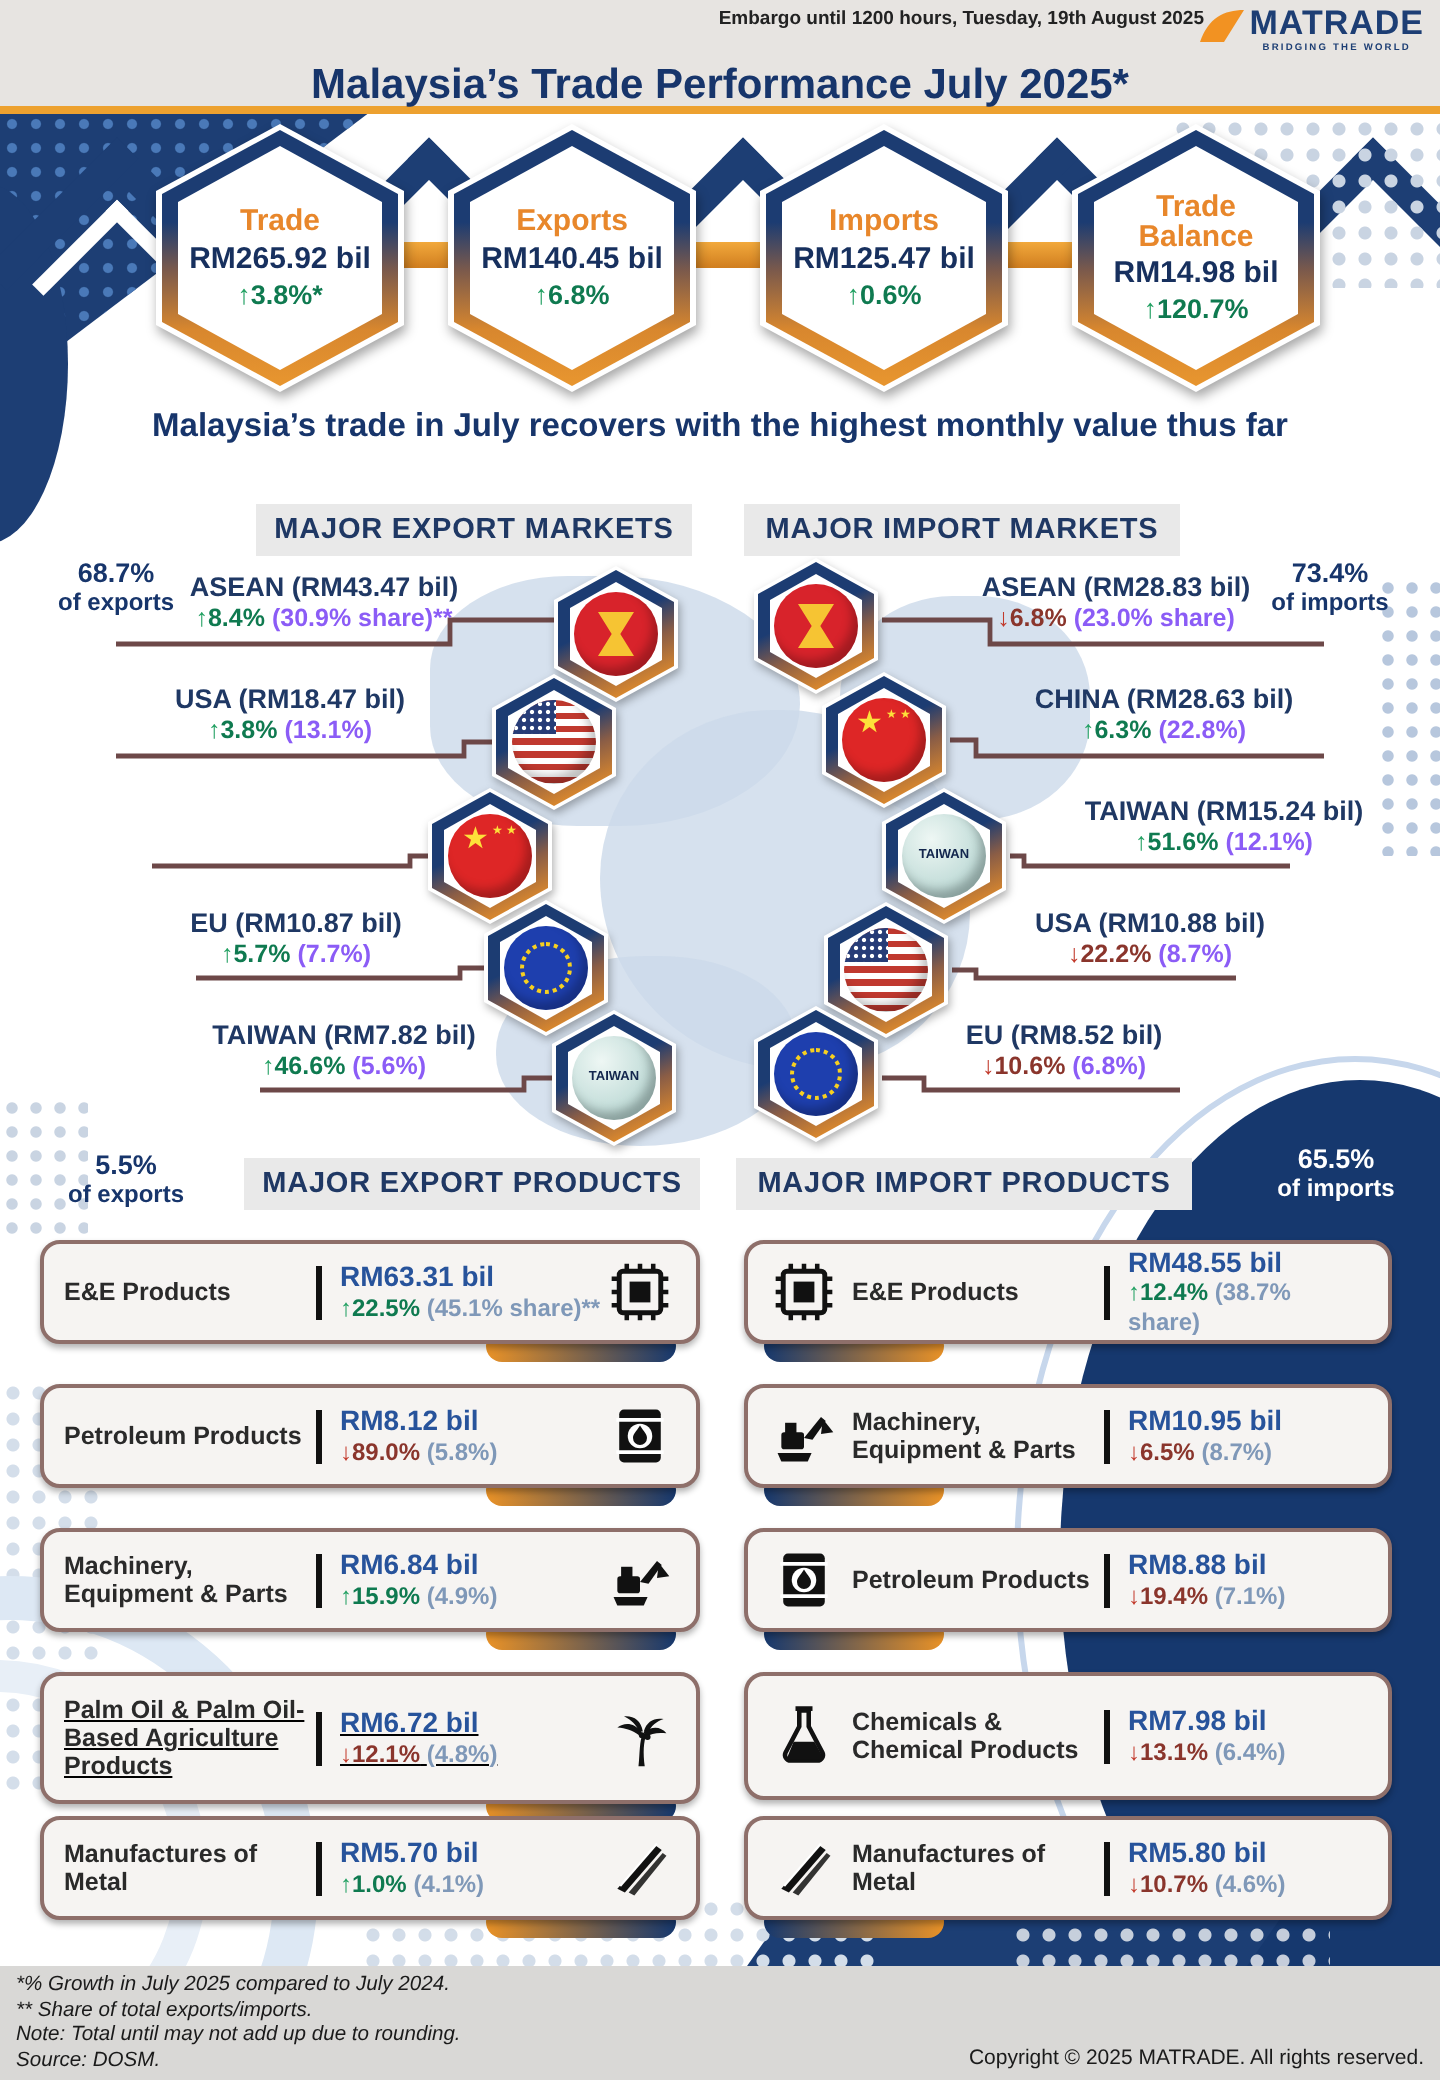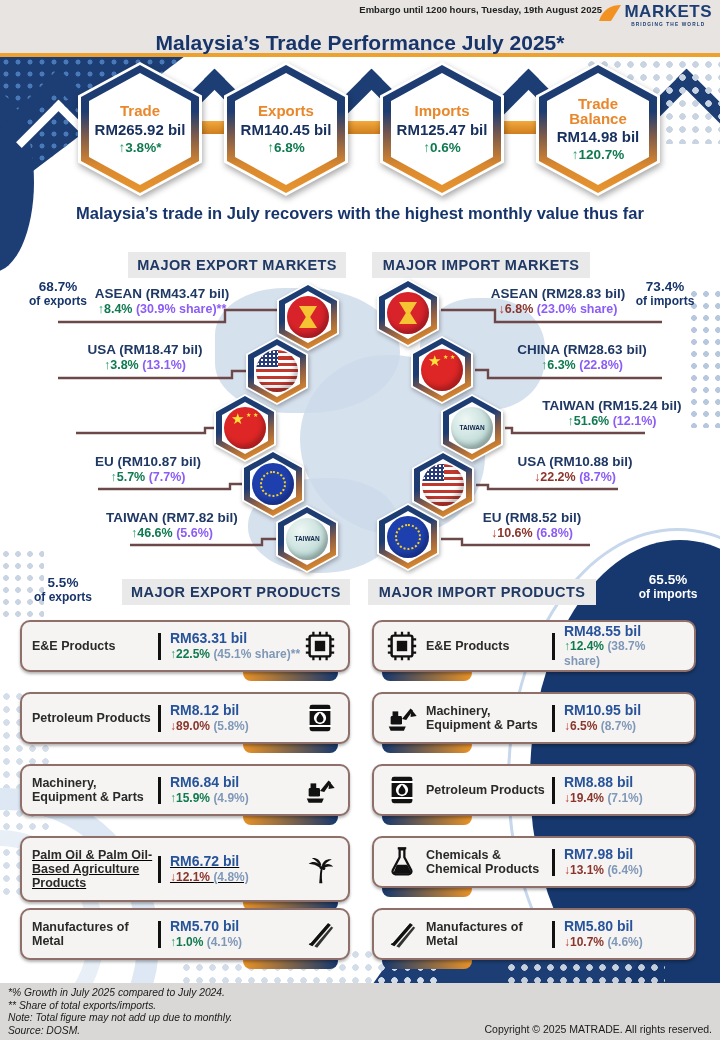--- a/index.html
+++ b/index.html
@@ -162,21 +162,21 @@
     </g>
   </svg>
 
   <header>
     <div class="embargo">Embargo until 1200 hours, Tuesday, 19th August 2025</div>
     <div class="logo">
       <svg width="24" height="20" viewBox="0 0 24 20">
         <path d="M1 18 C5 6 13 2 23 2 L13 18 Z" fill="#f29222"></path>
       </svg>
       <div>
-        <div class="logo-name">MARKETS</div>
+        <div class="logo-name">MATRADE</div>
         <div class="logo-tag">BRIDGING THE WORLD</div>
       </div>
     </div>
     <h1 class="title">Malaysia’s Trade Performance July 2025*</h1>
   </header>
 
   <div class="stat-link" style="left:184px;"></div>
   <div class="stat-link" style="left:340px;"></div>
   <div class="stat-link" style="left:496px;"></div>
 
@@ -486,21 +486,21 @@
           <path d="M18 12.5c-2.2 3.4-3.7 4.6-3.7 6.6a3.7 3.7 0 0 0 7.4 0c0-2-1.5-3.2-3.7-6.6z" fill="#111"></path>
         </svg>
     </div>
     <div class="pname">Petroleum Products</div>
     <div class="pdiv"></div>
     <div class="pvals">
       <div class="pval">RM8.88 bil</div>
       <div class="pchg chg down"><span class="arr">↓</span><span class="pct">19.4%</span> <span class="pshare">(7.1%)</span></div>
     </div>
   </div>
-  <div class="card imp-card" style="left:372px;top:836px;width:324px;height:52px;">
+  <div class="card imp-card" style="left:372px;top:836px;width:324px;height:64px;">
     <div class="picon">
       <svg viewBox="0 0 36 36" width="34" height="34">
           <path d="M13.5 3.5h9" stroke="#111" stroke-width="2.5"></path>
           <path d="M15.5 4.5v8.5L8.2 26.8A3 3 0 0 0 10.9 31h14.2a3 3 0 0 0 2.7-4.2L20.5 13V4.5z" fill="none" stroke="#111" stroke-width="2.4"></path>
           <path d="M12.5 21h11l4 7.2a1.5 1.5 0 0 1-1.4 2.3H10.9a1.5 1.5 0 0 1-1.35-2.2z" fill="#111"></path>
         </svg>
     </div>
     <div class="pname">Chemicals &amp; Chemical Products</div>
     <div class="pdiv"></div>
     <div class="pvals">
@@ -520,18 +520,18 @@
     <div class="pdiv"></div>
     <div class="pvals">
       <div class="pval">RM5.80 bil</div>
       <div class="pchg chg down"><span class="arr">↓</span><span class="pct">10.7%</span> <span class="pshare">(4.6%)</span></div>
     </div>
   </div>
 
   <footer>
     <div class="note">*% Growth in July 2025 compared to July 2024.</div>
     <div class="note">** Share of total exports/imports.</div>
-    <div class="note">Note: Total figure may not add up due to monthly.</div>
+    <div class="note">Note: Total until may not add up due to rounding.</div>
     <div class="note">Source: DOSM.</div>
     <div class="copyright">Copyright © 2025 MATRADE.  All rights reserved.</div>
   </footer>
 
 </div>
 
 </body></html>

